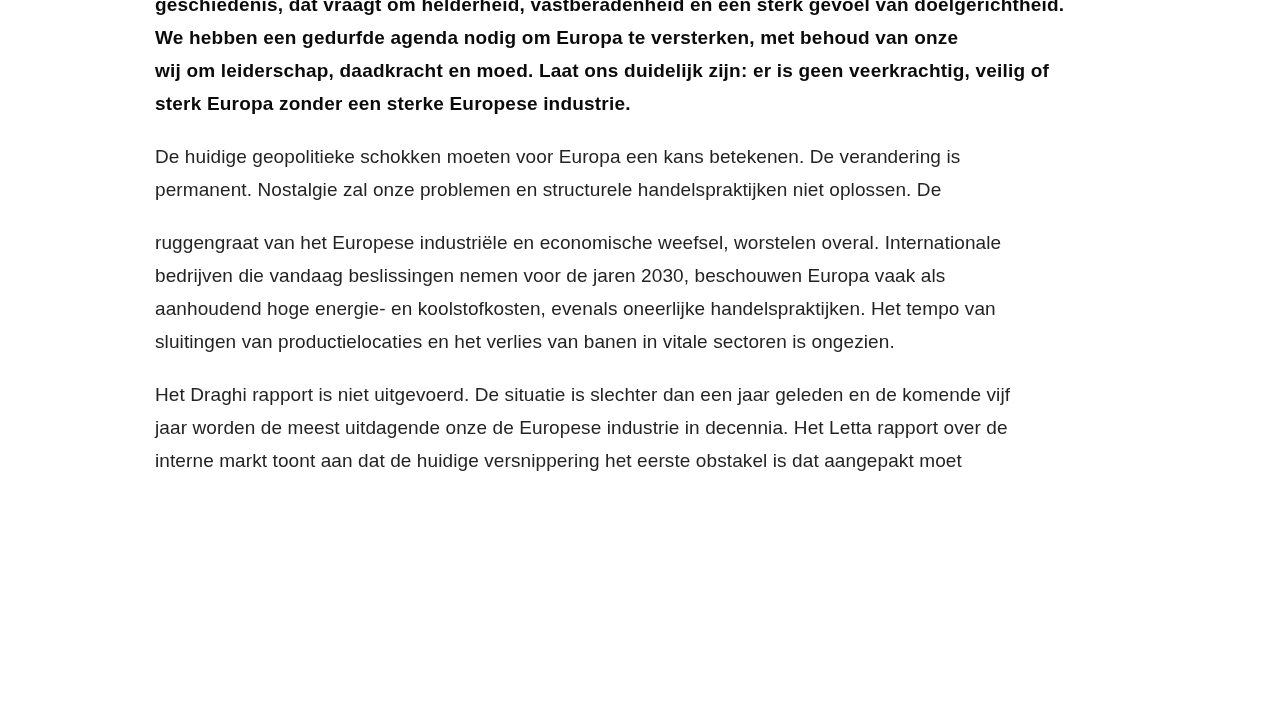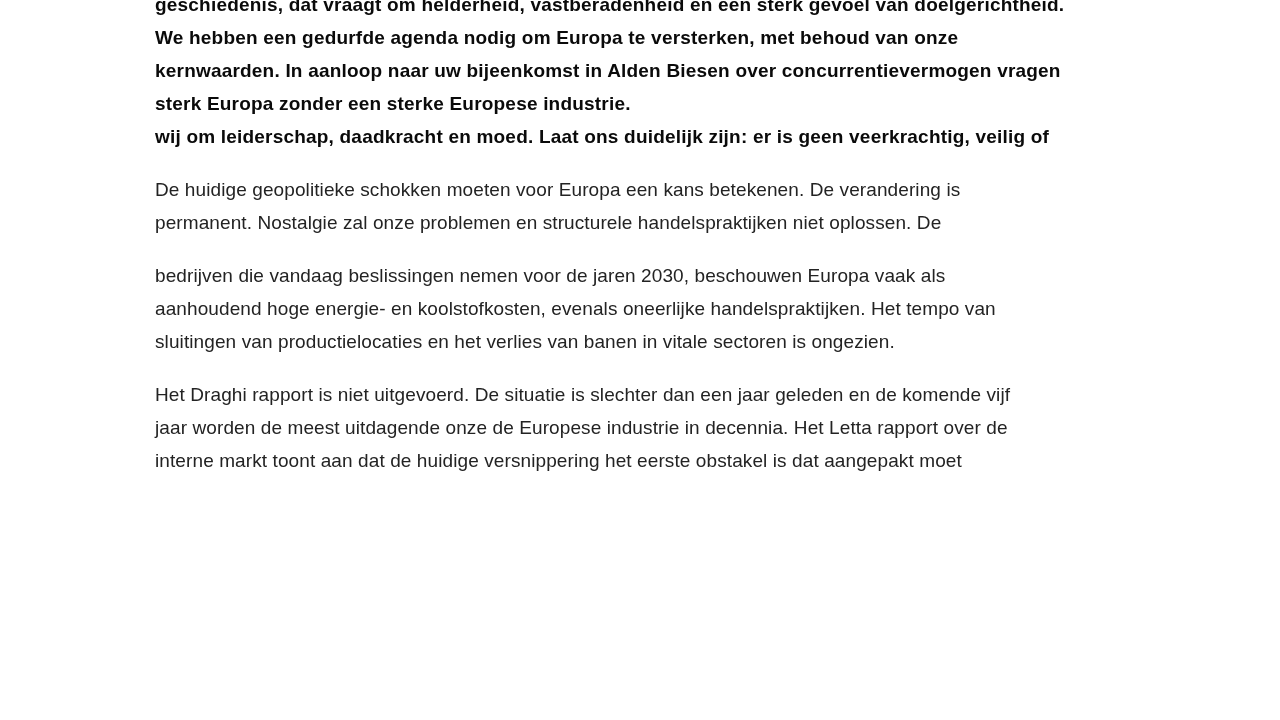--- a/index.html
+++ b/index.html
@@ -45,31 +45,31 @@
 </style>
 </head>
 <body>
 
 <div class="page">
   <div class="doc">
 
     <p class="para bold">
       <span class="line">geschiedenis, dat vraagt om helderheid, vastberadenheid en een sterk gevoel van doelgerichtheid.</span>
       <span class="line">We hebben een gedurfde agenda nodig om Europa te versterken, met behoud van onze</span>
-      <span class="line">kernwaarden. In aanloop naar uw bijeenkomst in Alden Biesen over concurrentievermogen vragen</span>
+      <span class="line">wij om leiderschap, daadkracht en moed. Laat ons duidelijk zijn: er is geen veerkrachtig, veilig of</span>
       <span class="line">sterk Europa zonder een sterke Europese industrie.</span>
-      <span class="line">wij om leiderschap, daadkracht en moed. Laat ons duidelijk zijn: er is geen veerkrachtig, veilig of</span>
     </p>
 
     <p class="para">
       <span class="line">De huidige geopolitieke schokken moeten voor Europa een kans betekenen. De verandering is</span>
       <span class="line">permanent. Nostalgie zal onze problemen en structurele handelspraktijken niet oplossen. De</span>
     </p>
 
     <p class="para">
+      <span class="line">ruggengraat van het Europese industriële en economische weefsel, worstelen overal. Internationale</span>
       <span class="line">bedrijven die vandaag beslissingen nemen voor de jaren 2030, beschouwen Europa vaak als</span>
       <span class="line">aanhoudend hoge energie- en koolstofkosten, evenals oneerlijke handelspraktijken. Het tempo van</span>
       <span class="line">sluitingen van productielocaties en het verlies van banen in vitale sectoren is ongezien.</span>
     </p>
 
     <p class="para">
       <span class="line">Het Draghi rapport is niet uitgevoerd. De situatie is slechter dan een jaar geleden en de komende vijf</span>
       <span class="line">jaar worden de meest uitdagende onze de Europese industrie in decennia. Het Letta rapport over de</span>
       <span class="line">interne markt toont aan dat de huidige versnippering het eerste obstakel is dat aangepakt moet</span>
     </p>

